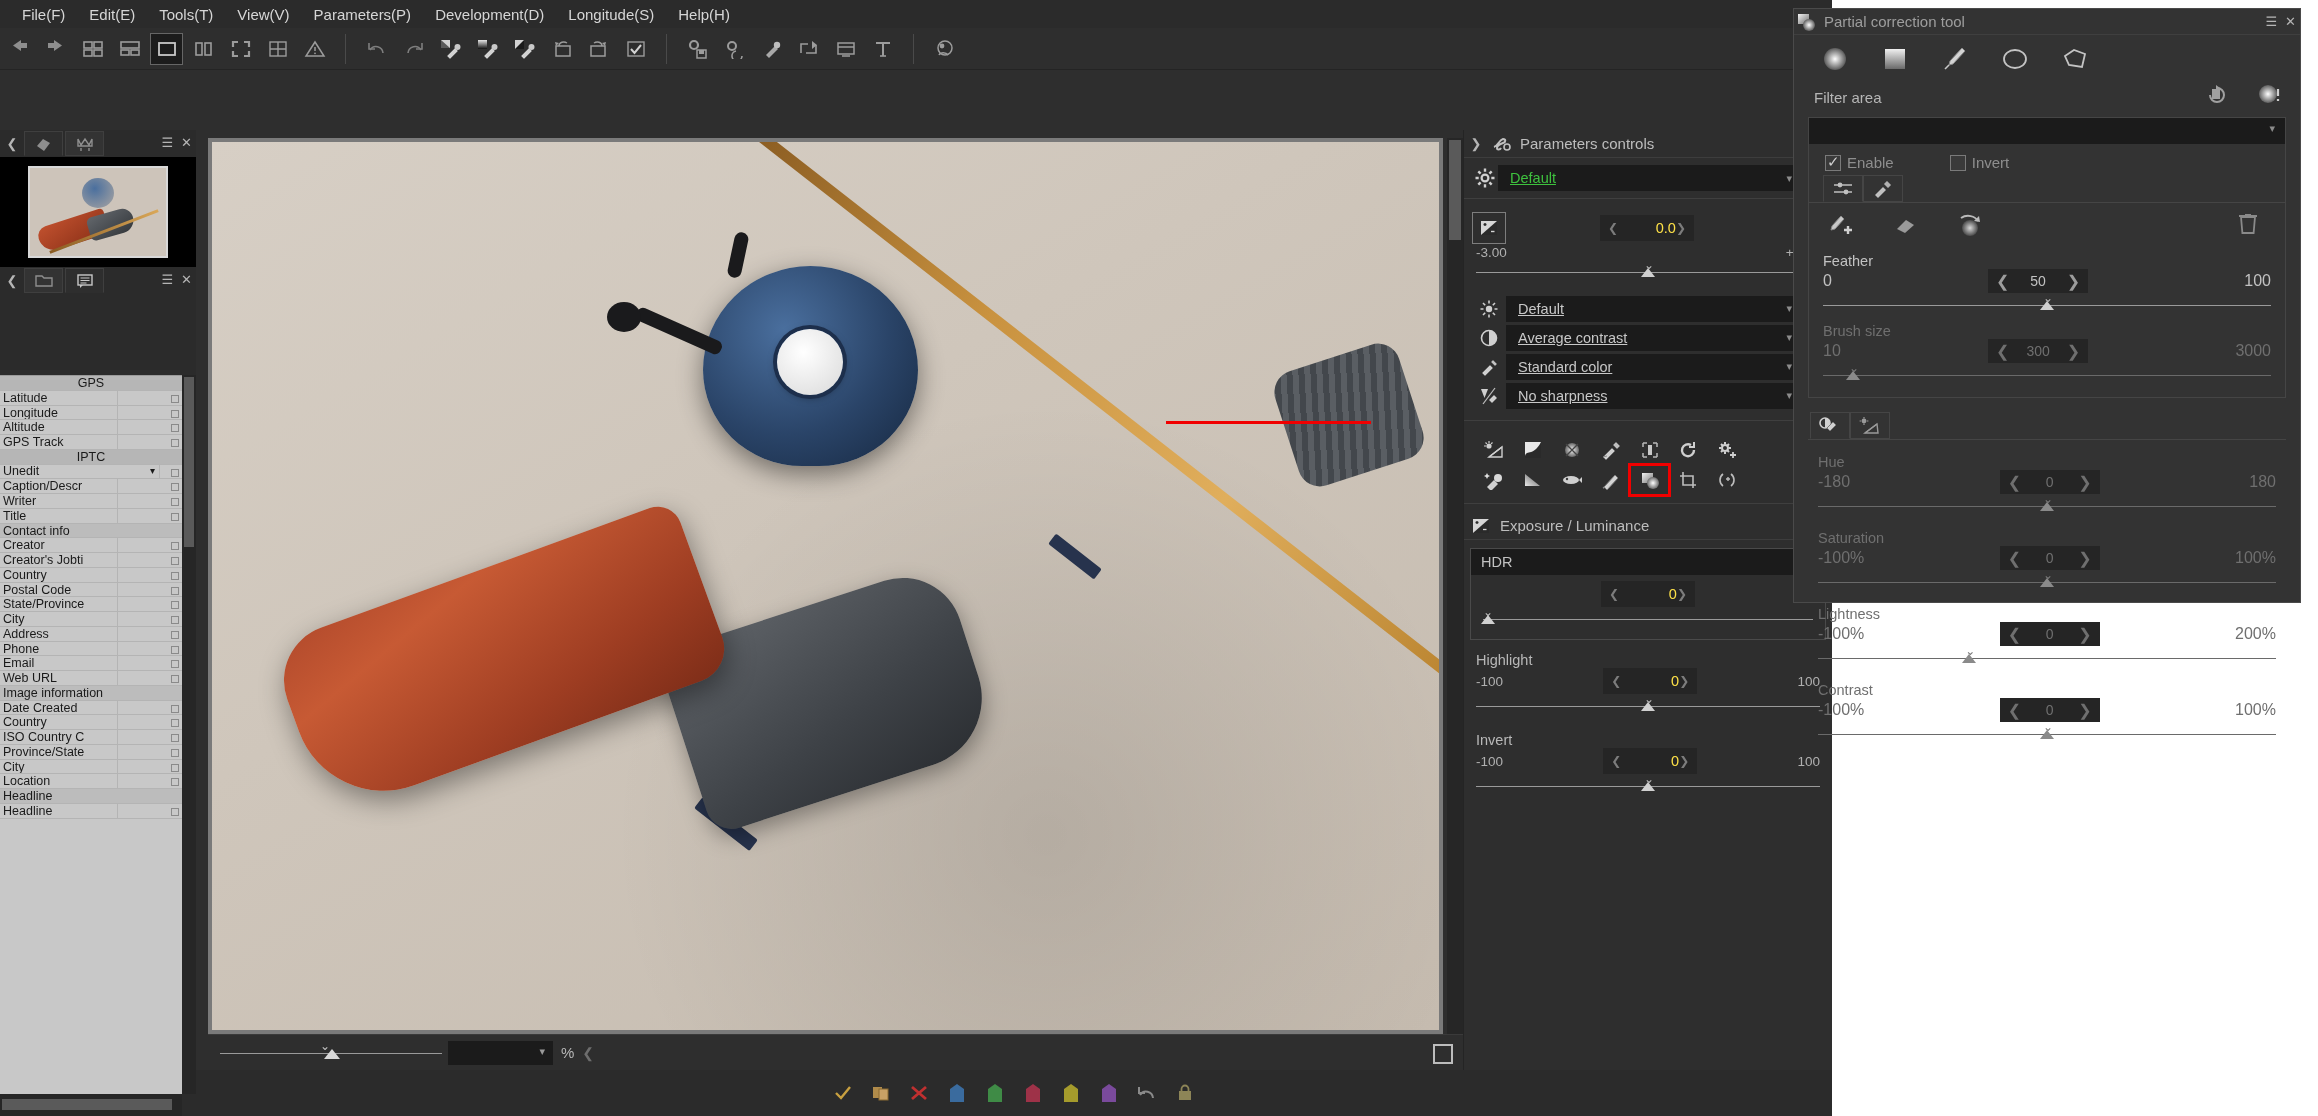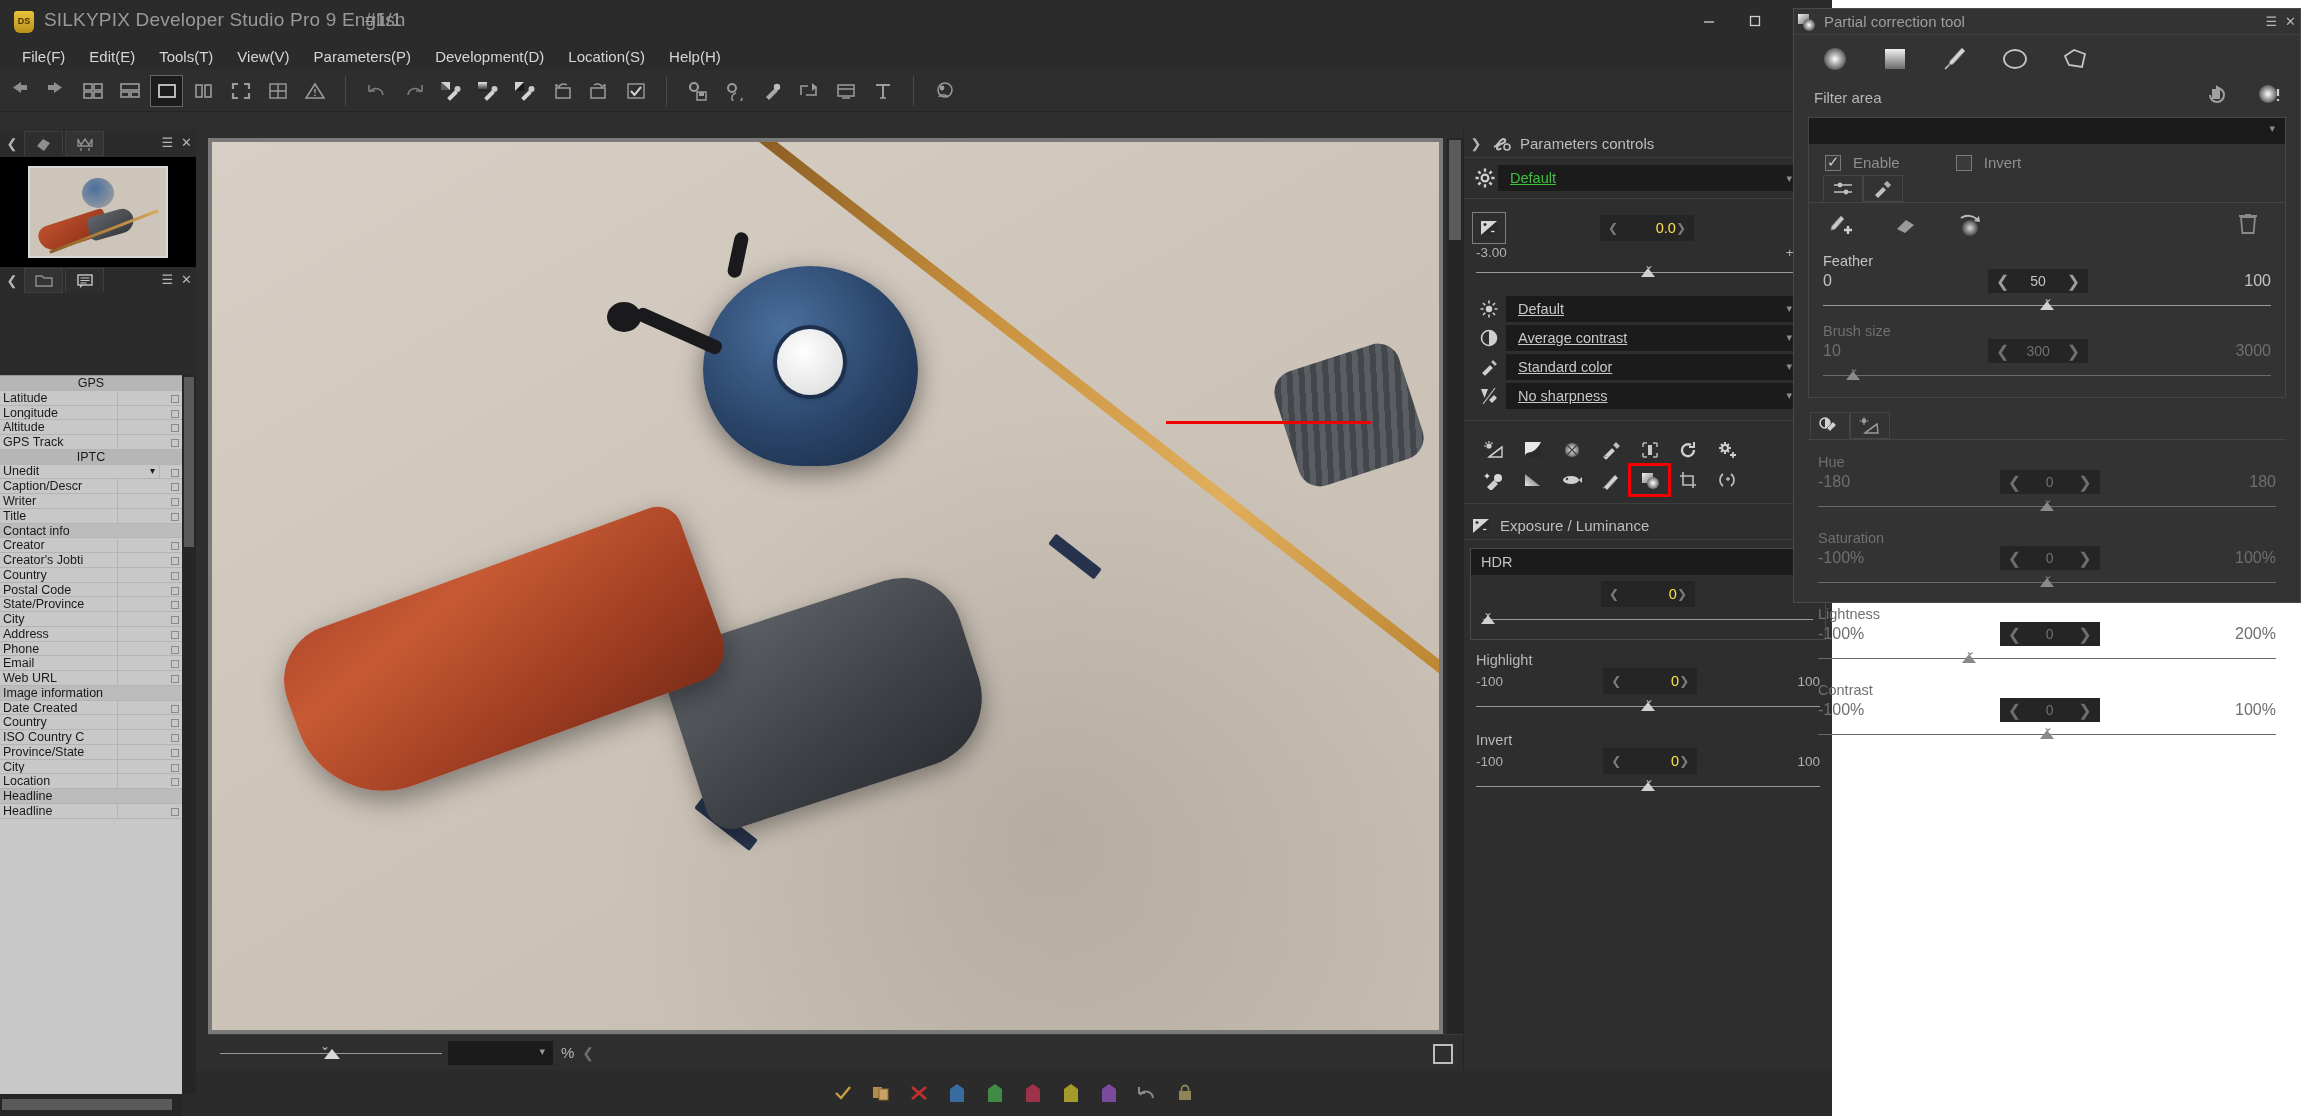--- a/index.html
+++ b/index.html
@@ -174,21 +174,21 @@
      border-bottom:1px solid #3f3f3f;}
   .pct-hdr .t { font-size:15px; color:#9e9e9e; margin-left:4px;}
   .shaperow { display:flex; align-items:center; gap:26px; padding:10px 0 4px 24px; }
   .shape { width:34px; height:28px; display:flex; align-items:center; justify-content:center;
      color:#bdbdbd;}
   .farea { font-size:15px; color:#b6b6b6; margin:10px 0 4px 20px;}
   .fbox { margin:0 14px; border:1px solid #454545; background:#333; }
   .fcombo { height:26px; background:#1b1b1b; position:relative; }
   .fcombo::after{content:"\25BE"; position:absolute; right:10px; top:4px; color:#8c8c8c; font-size:11px;}
   .cbrow { display:flex; align-items:center; gap:56px; padding:10px 0 4px 16px; }
-  .cb { display:flex; align-items:center; gap:12px; font-size:15px; color:#8e8e8e;}
+  .cb { display:flex; align-items:center; gap:6px; font-size:15px; color:#8e8e8e;}
   .cbx { width:16px; height:16px; border:1px solid #7a7a7a; background:#3a3a3a; position:relative;}
   .cbx.on::after{content:"\2713"; position:absolute; left:1px; top:-3px; color:#d0d0d0; font-size:15px;}
   .tabs2 { display:flex; padding-left:14px; }
   .tb2 { width:40px; height:27px; border:1px solid #454545; display:flex; align-items:center;
      justify-content:center; color:#bcbcbc; }
   .tb2.act { background:#333; border-bottom-color:#333; }
   .tools2 { display:flex; align-items:center; gap:34px; padding:10px 0 2px 18px; position:relative;}
   .trash { position:absolute; right:26px; top:8px; color:#8a8a8a;}
   .slab { font-size:14.5px; margin:8px 0 0 14px;}
   .srow2 { display:flex; align-items:center; justify-content:space-between; padding:0 14px; }
@@ -200,52 +200,29 @@
   .brightish { color:#c2c2c2; }
   .midg { color:#9c9c9c; }
   .hsltabs { display:flex; padding-left:16px; margin-top:14px; }
   .hdiv { height:1px; background:#454545; margin:0 14px; }
 </style>
 </head>
 <body>
 
 <div class="app">
 
-  <div class="titlebar">
-    <div class="logo">DS</div>
-    <div class="apptitle">SILKYPIX Developer Studio Pro 9 English</div>
-    <div class="seqno">#1/1</div>
-    <div class="wbtns">
-      <div class="wbtn">
-        <svg width="14" height="14" viewBox="0 0 14 14">
-            <line x1="2" y1="8" x2="12" y2="8" stroke="#cfcfcf" stroke-width="1.3"></line>
-          </svg>
-      </div>
-      <div class="wbtn">
-        <svg width="14" height="14" viewBox="0 0 14 14">
-            <rect x="2.5" y="2.5" width="9" height="9" fill="none" stroke="#cfcfcf" stroke-width="1.3"></rect>
-          </svg>
-      </div>
-      <div class="wbtn">
-        <svg width="14" height="14" viewBox="0 0 14 14">
-            <line x1="2.5" y1="2.5" x2="11.5" y2="11.5" stroke="#cfcfcf" stroke-width="1.3"></line>
-            <line x1="11.5" y1="2.5" x2="2.5" y2="11.5" stroke="#cfcfcf" stroke-width="1.3"></line>
-          </svg>
-      </div>
-    </div>
-  </div>
 
   <div class="menubar">
     <div class="menuitem">File(F)</div>
     <div class="menuitem">Edit(E)</div>
     <div class="menuitem">Tools(T)</div>
     <div class="menuitem">View(V)</div>
     <div class="menuitem">Parameters(P)</div>
     <div class="menuitem">Development(D)</div>
-    <div class="menuitem">Location(S)</div>
+    <div class="menuitem">Longitude(S)</div>
     <div class="menuitem">Help(H)</div>
   </div>
 
   <div class="toolbar">
     <div class="tbtn">
       <svg width="24" height="20" viewBox="0 0 24 20">
           <path d="M14 4h6v5h-6v3l-8-5.5L14 1z" fill="#8e8e8e"></path>
         </svg>
       </div>
     <div class="tbtn">

